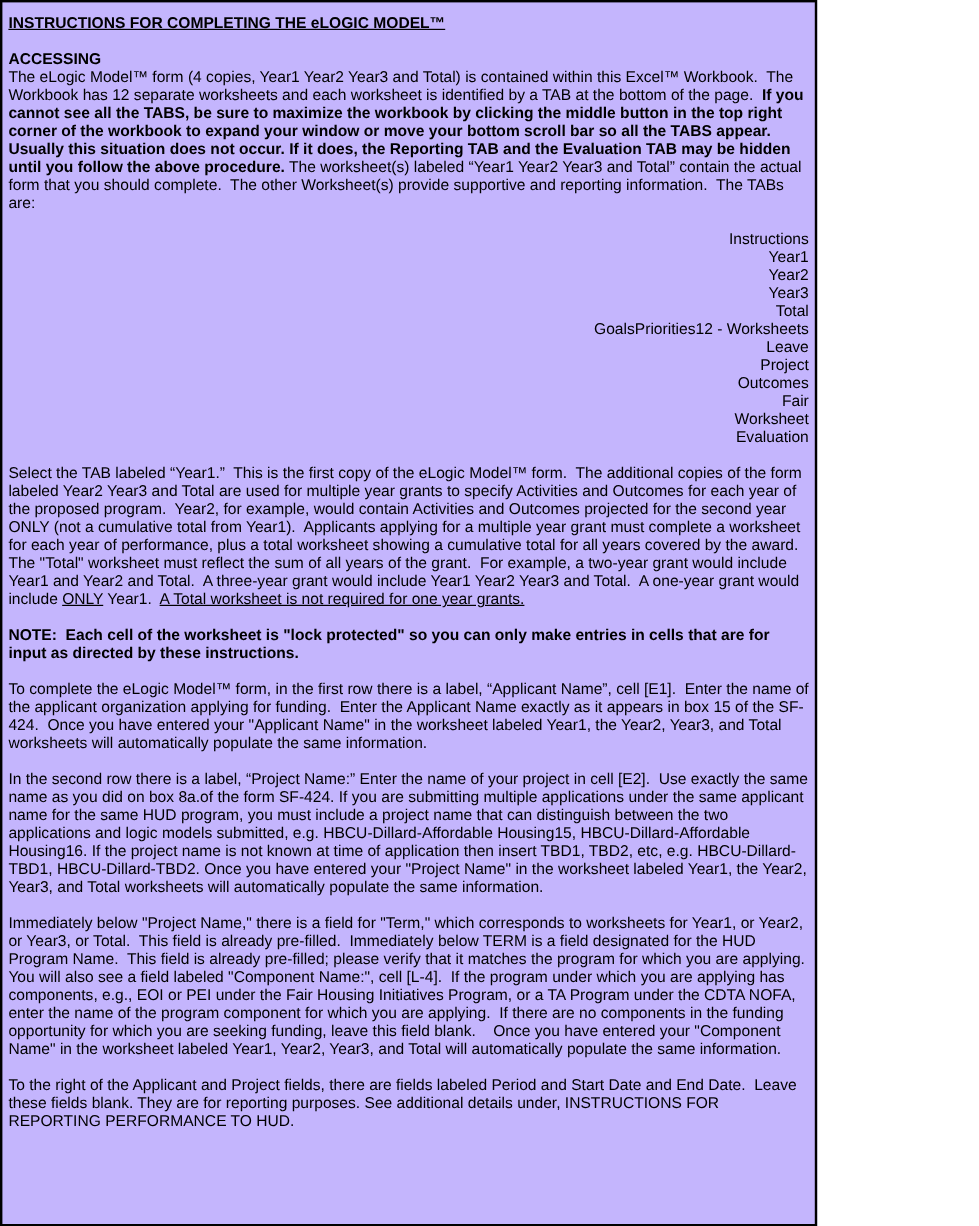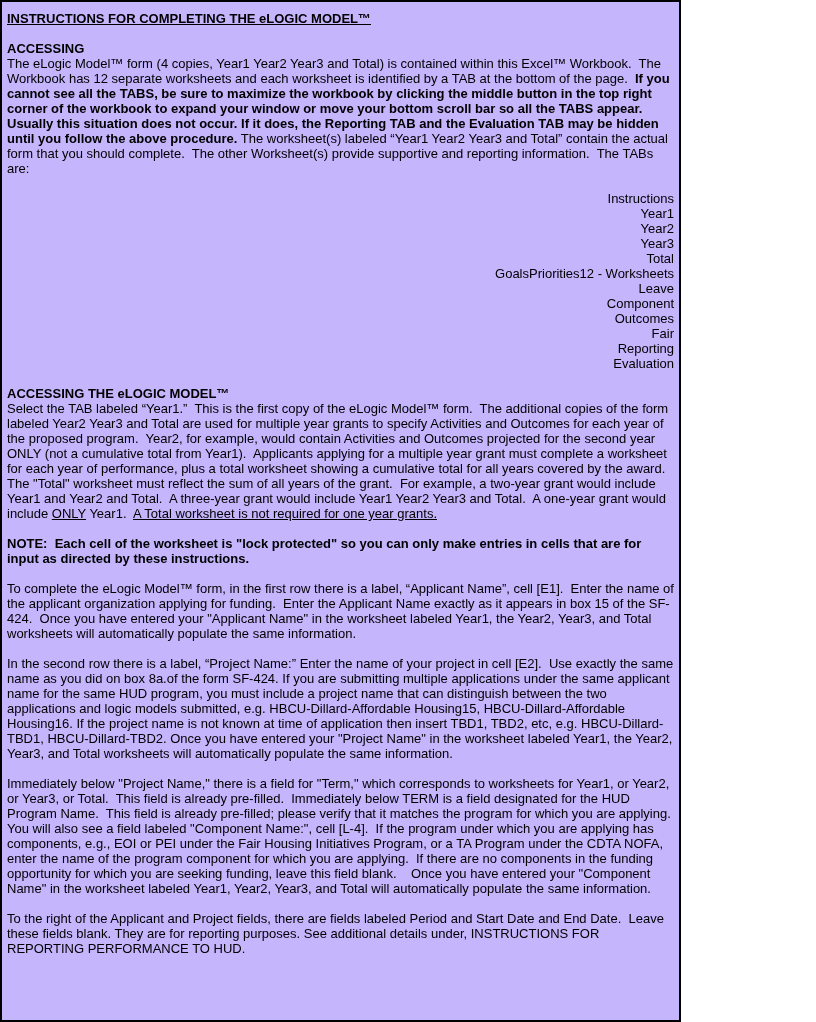--- a/index.html
+++ b/index.html
@@ -41,28 +41,27 @@
   <p class="para"><span>The eLogic Model™ form (4 copies, Year1 Year2 Year3 and Total) is contained within this Excel™ Workbook.  The Workbook has 12 separate worksheets and each worksheet is identified by a TAB at the bottom of the page.  </span><span class="b">If you cannot see all the TABS, be sure to maximize the workbook by clicking the middle button in the top right corner of the workbook to expand your window or move your bottom scroll bar so all the TABS appear. Usually this situation does not occur. If it does, the Reporting TAB and the Evaluation TAB may be hidden until you follow the above procedure.</span><span> The worksheet(s) labeled “Year1 Year2 Year3 and Total” contain the actual form that you should complete.  The other Worksheet(s) provide supportive and reporting information.  The TABs are:</span></p>
 
   <div class="tabs">
     <div class="tab-row"><span>Instructions</span></div>
     <div class="tab-row"><span>Year1</span></div>
     <div class="tab-row"><span>Year2</span></div>
     <div class="tab-row"><span>Year3</span></div>
     <div class="tab-row"><span>Total</span></div>
     <div class="tab-row"><span class="tab-name">GoalsPriorities</span><span>12 - Worksheets</span></div>
     <div class="tab-row"><span>Leave</span></div>
-    <div class="tab-row"><span>Component</span></div>
+    <div class="tab-row"><span>Project</span></div>
     <div class="tab-row"><span>Outcomes</span></div>
     <div class="tab-row"><span>Fair</span></div>
-    <div class="tab-row"><span>Reporting</span></div>
+    <div class="tab-row"><span>Worksheet</span></div>
     <div class="tab-row"><span>Evaluation</span></div>
   </div>
 
-  <div class="heading">ACCESSING THE eLOGIC MODEL™</div>
   <p class="para"><span>Select the TAB labeled “Year1.”  This is the first copy of the eLogic Model™ form.  The additional copies of the form labeled Year2 Year3 and Total are used for multiple year grants to specify Activities and Outcomes for each year of the proposed program.  Year2, for example, would contain Activities and Outcomes projected for the second year ONLY (not a cumulative total from Year1).  Applicants applying for a multiple year grant must complete a worksheet for each year of performance, plus a total worksheet showing a cumulative total for all years covered by the award.  The "Total" worksheet must reflect the sum of all years of the grant.  For example, a two-year grant would include Year1 and Year2 and Total.  A three-year grant would include Year1 Year2 Year3 and Total.  A one-year grant would include </span><span class="u">ONLY</span><span> Year1.  </span><span class="u">A Total worksheet is not required for one year grants.</span></p>
 
   <p class="para b">NOTE:  Each cell of the worksheet is "lock protected" so you can only make entries in cells that are for input as directed by these instructions.</p>
 
   <p class="para">To complete the eLogic Model™ form, in the first row there is a label, “Applicant Name”, cell [E1].  Enter the name of the applicant organization applying for funding.  Enter the Applicant Name exactly as it appears in box 15 of the SF-424.  Once you have entered your "Applicant Name" in the worksheet labeled Year1, the Year2, Year3, and Total worksheets will automatically populate the same information.</p>
 
   <p class="para">In the second row there is a label, “Project Name:” Enter the name of your project in cell [E2].  Use exactly the same name as you did on box 8a.of the form SF-424. If you are submitting multiple applications under the same applicant name for the same HUD program, you must include a project name that can distinguish between the two applications and logic models submitted, e.g. HBCU-Dillard-Affordable Housing15, HBCU-Dillard-Affordable Housing16. If the project name is not known at time of application then insert TBD1, TBD2, etc, e.g. HBCU-Dillard-TBD1, HBCU-Dillard-TBD2. Once you have entered your "Project Name" in the worksheet labeled Year1, the Year2, Year3, and Total worksheets will automatically populate the same information.</p>
 
   <p class="para">Immediately below "Project Name," there is a field for "Term," which corresponds to worksheets for Year1, or Year2, or Year3, or Total.  This field is already pre-filled.  Immediately below TERM is a field designated for the HUD Program Name.  This field is already pre-filled; please verify that it matches the program for which you are applying.  You will also see a field labeled "Component Name:", cell [L-4].  If the program under which you are applying has components, e.g., EOI or PEI under the Fair Housing Initiatives Program, or a TA Program under the CDTA NOFA, enter the name of the program component for which you are applying.  If there are no components in the funding opportunity for which you are seeking funding, leave this field blank.    Once you have entered your "Component Name" in the worksheet labeled Year1, Year2, Year3, and Total will automatically populate the same information.</p>
 

